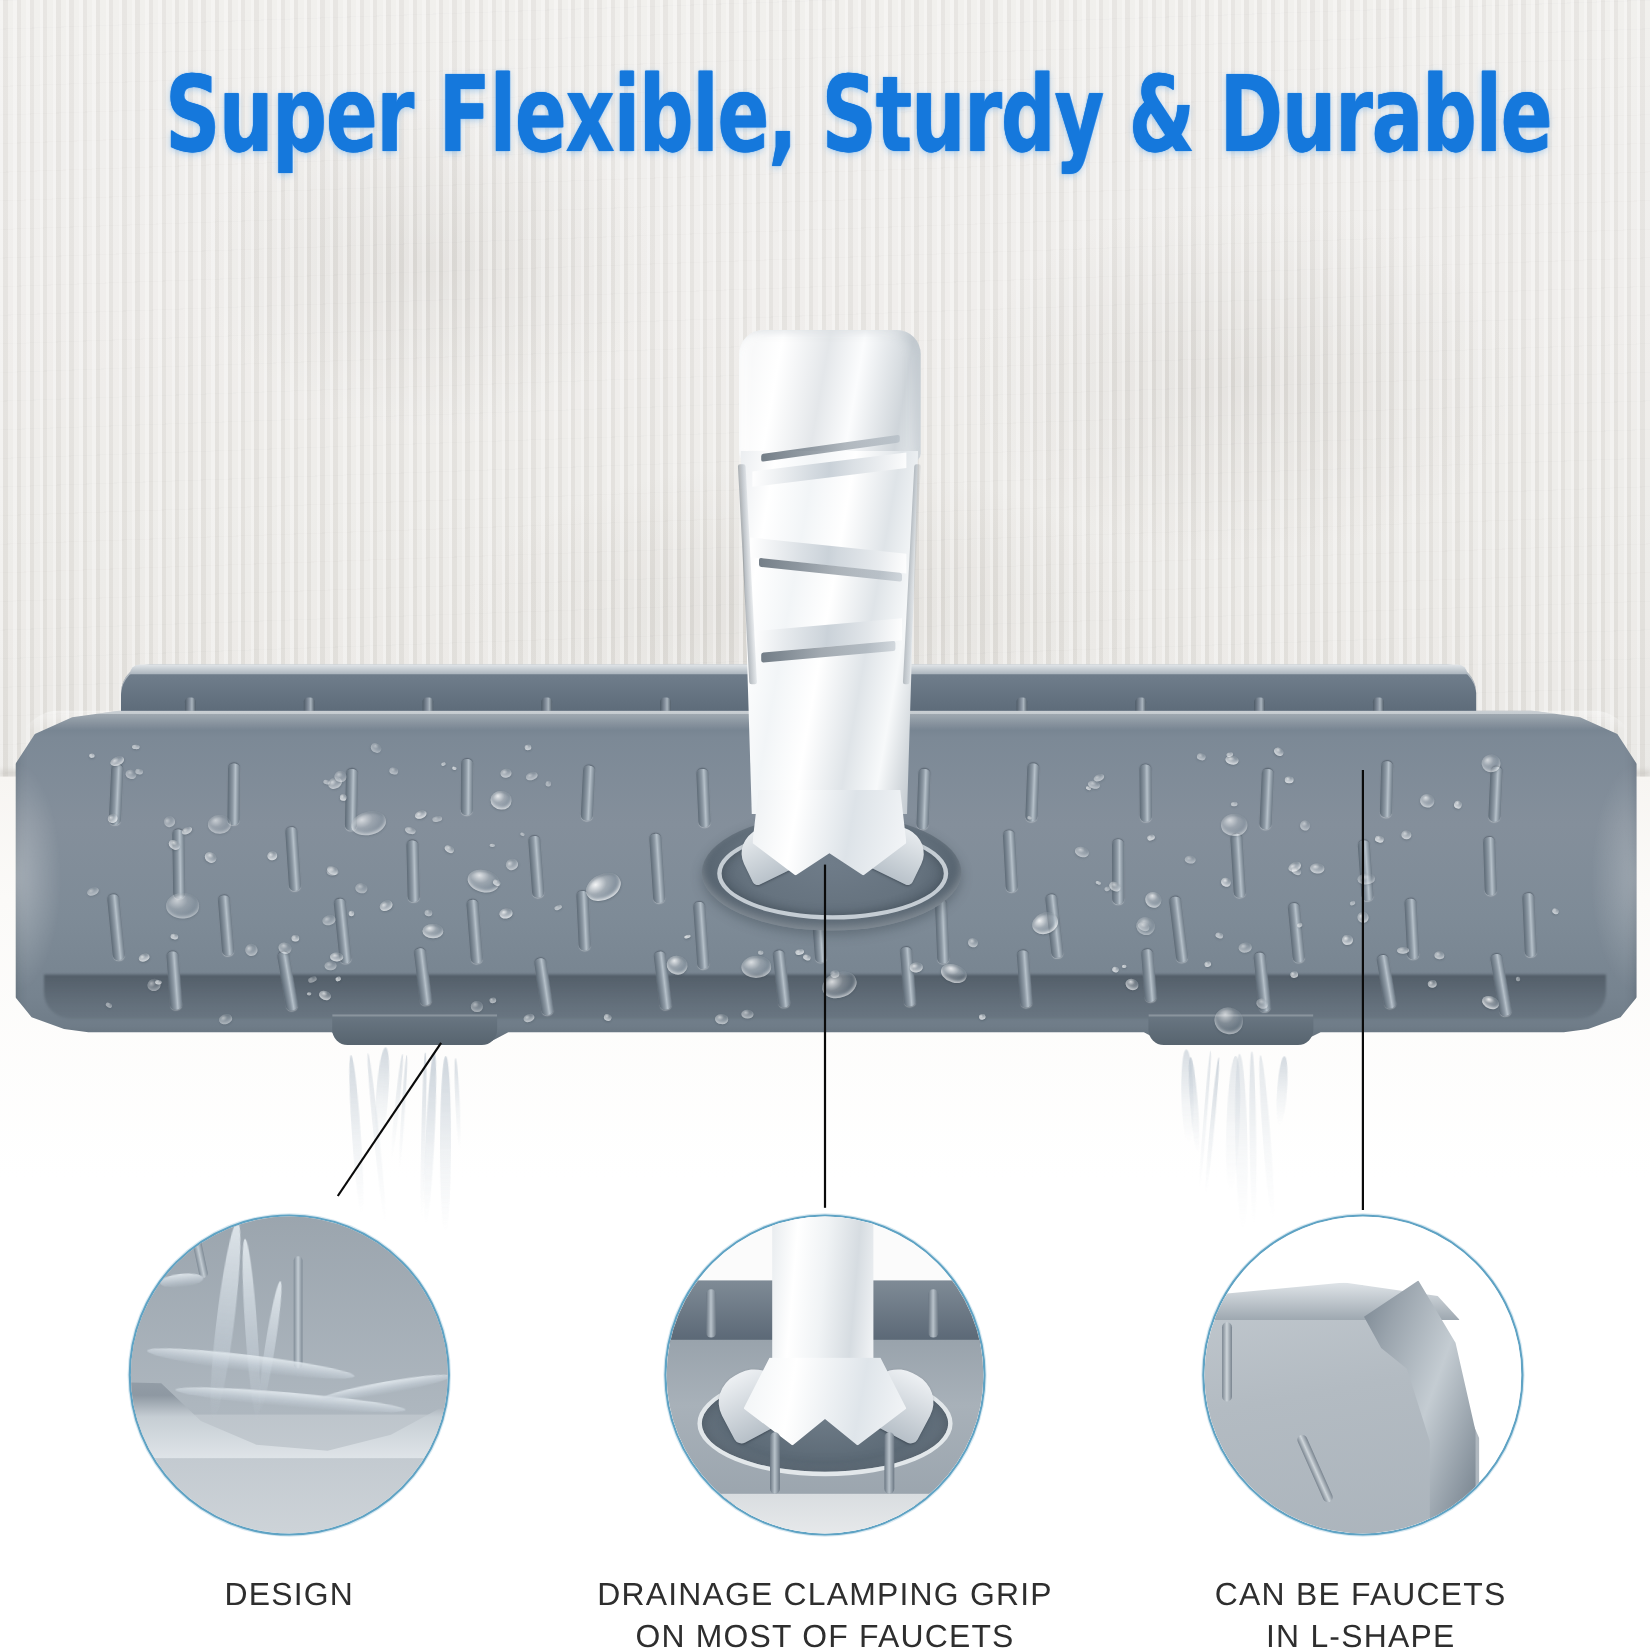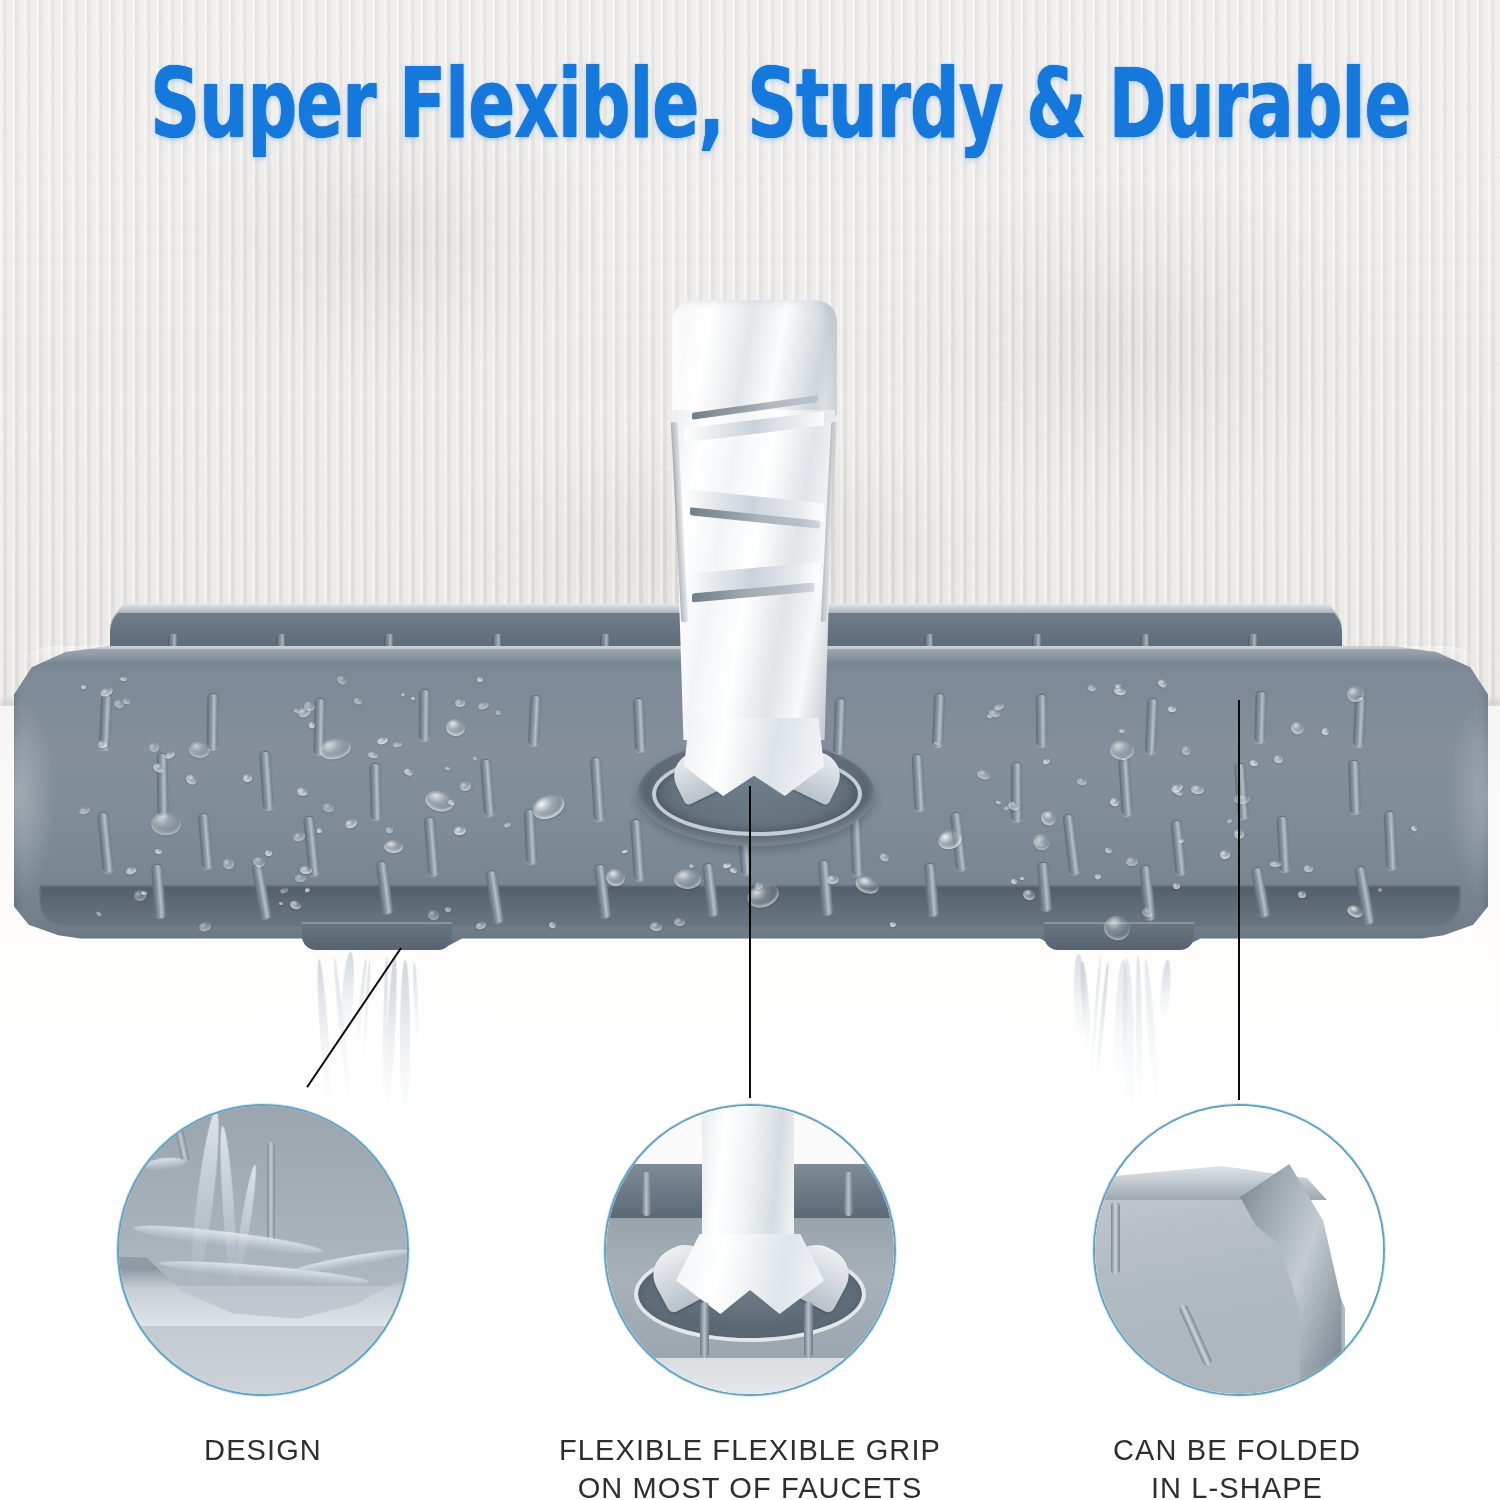--- a/index.html
+++ b/index.html
@@ -586,33 +586,33 @@
       <div class="co2-ringfill"></div>
       <div class="co2-ring"></div>
       <div class="co2-petal" style="left:48px;top:140px;width:60px;height:58px;transform:rotate(-28deg);"></div>
       <div class="co2-petal" style="left:182px;top:140px;width:60px;height:58px;transform:rotate(28deg);"></div>
       <div class="co2-cone"></div>
       <div class="co2-ridge" style="left:94px;top:196px;height:56px;"></div>
       <div class="co2-ridge" style="left:198px;top:196px;height:56px;"></div>
     </div>
   </div>
   <div class="caption" style="left:535px;">
-    <div>FLEXIBLE FLEXIBLE GRIP</div>
+    <div>DRAINAGE CLAMPING GRIP</div>
     <div>ON MOST OF FAUCETS</div>
   </div>
 
   <div class="callout" style="left:1093px;top:1104px;">
     <div class="co-inner">
       <div class="co3-bg"></div>
       <div class="co3-panel"></div>
       <div class="co3-edge"></div>
       <div class="co3-fold"></div>
       <div class="co3-ridge" style="left:16px;top:96px;height:72px;"></div>
       <div class="co3-ridge" style="left:96px;top:196px;height:66px;transform:rotate(-24deg);"></div>
       <div class="co3-ridge" style="left:50px;top:252px;height:56px;transform:rotate(-24deg);"></div>
     </div>
   </div>
   <div class="caption" style="left:1022px;">
-    <div>CAN BE FOLDED</div>
+    <div>CAN BE FAUCETS</div>
     <div>IN L-SHAPE</div>
   </div>
 
 </div>
 
 </body></html>

